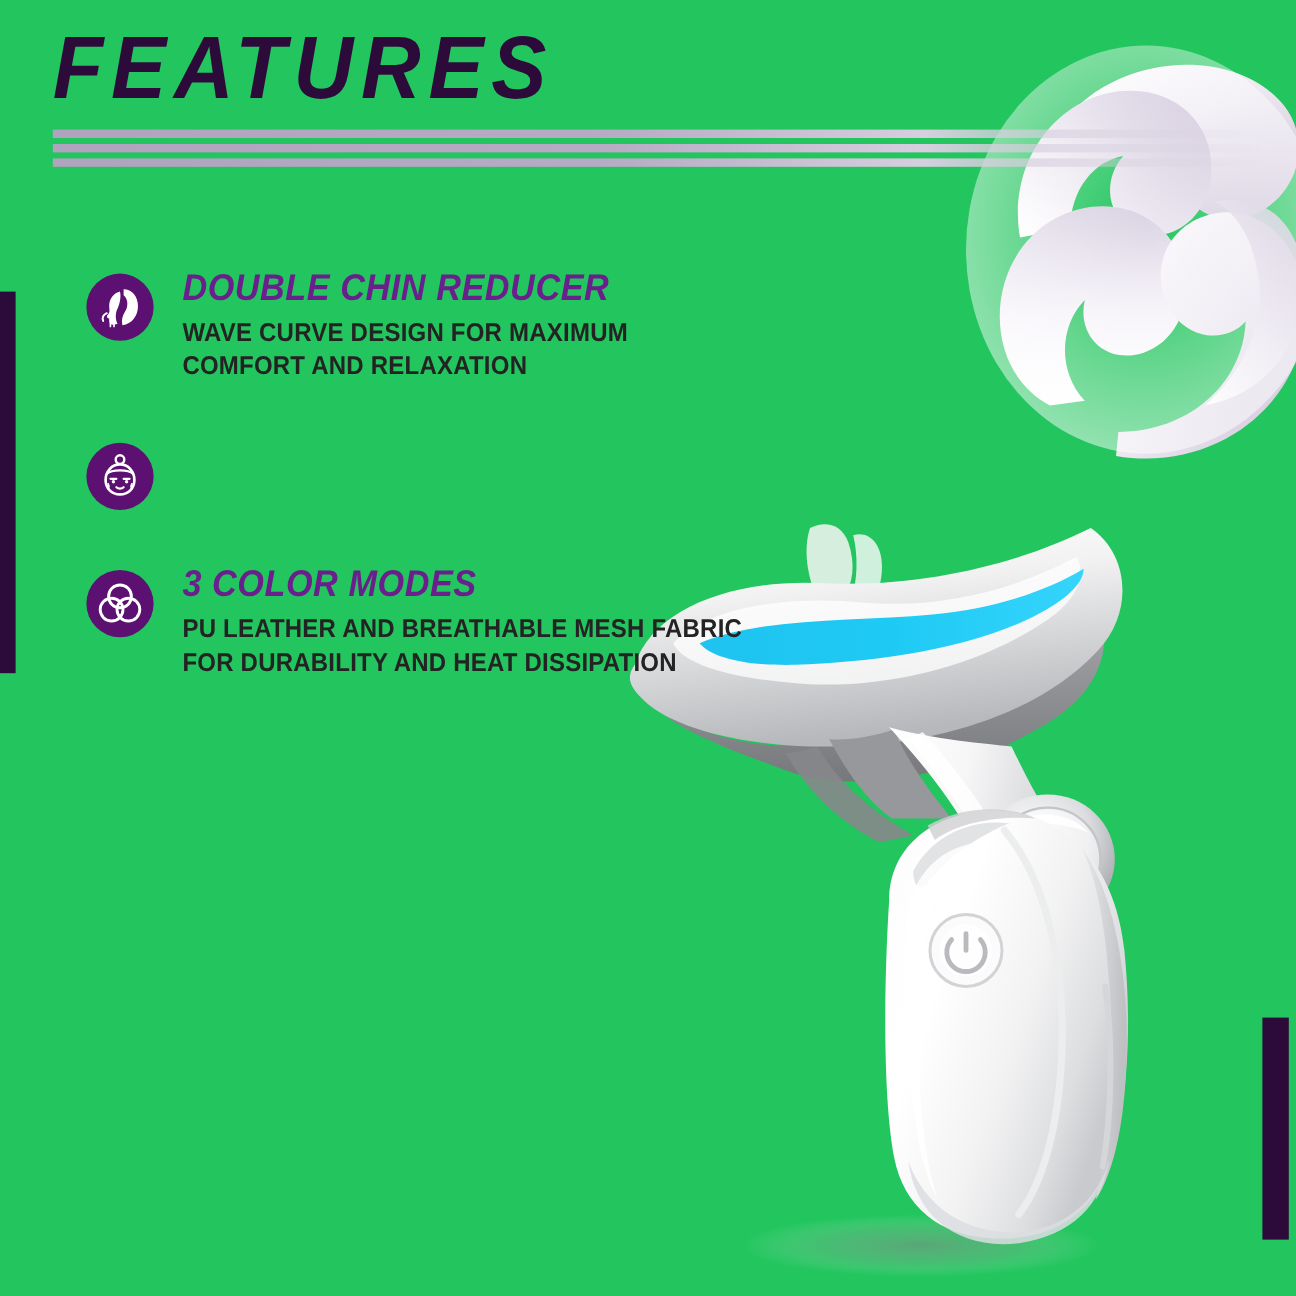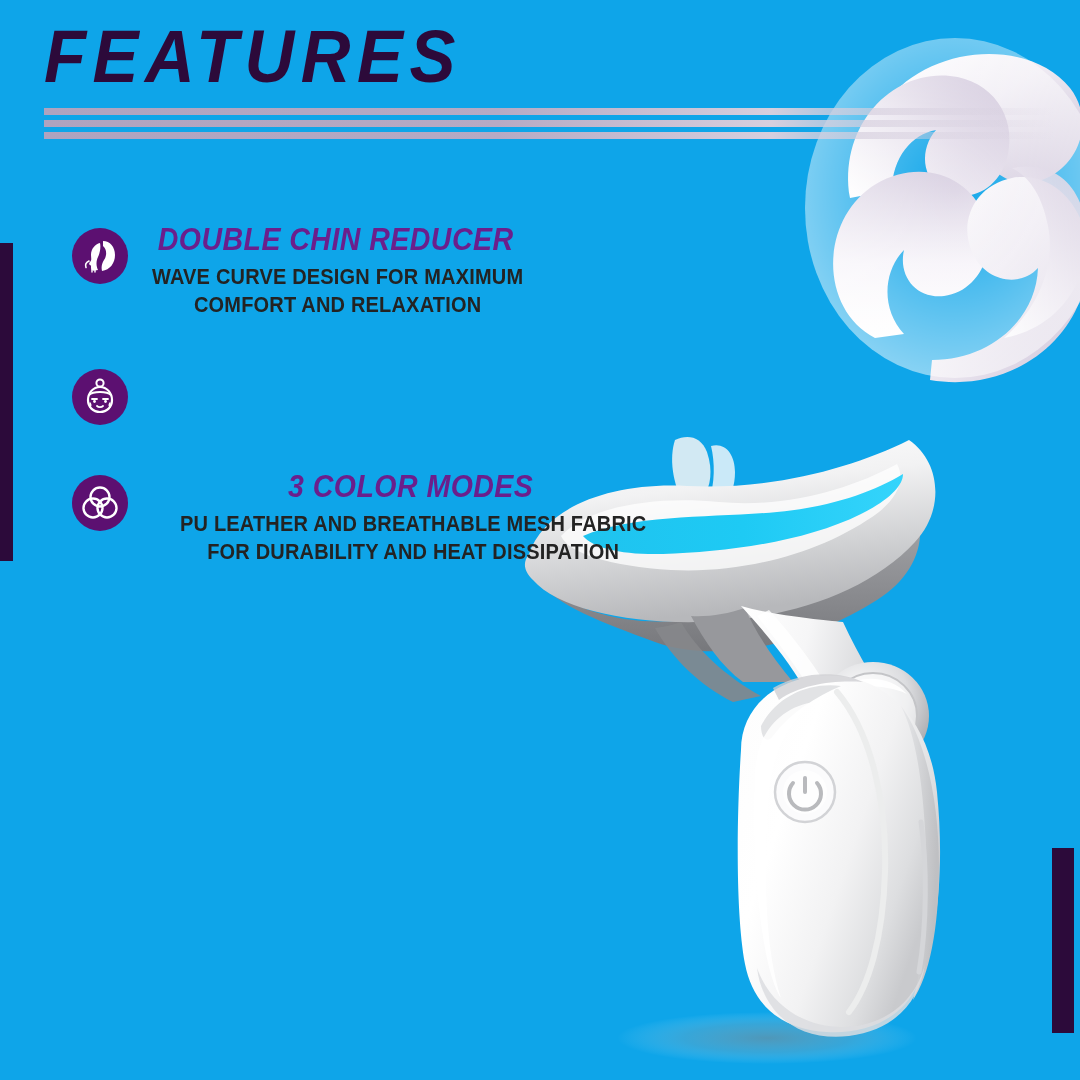--- a/index.html
+++ b/index.html
@@ -7,21 +7,21 @@
     padding: 0;
     background: #ffffff;
   }
   body {
     font-family: "Liberation Sans", sans-serif;
   }
   #page {
     position: relative;
     width: 1080px;
     height: 1080px;
-    background: #0ea5e9;
+    background: #22c55e;
     overflow: hidden;
   }
 
   
   .accent-bar-left {
     position: absolute;
     left: 0;
     top: 243px;
     width: 13px;
     height: 318px;
@@ -74,23 +74,22 @@
     position: absolute;
     left: 72px;
     top: 222px;
     width: 560px;
   }
   .feature {
     position: relative;
     display: flex;
     align-items: flex-start;
     margin-bottom: 44px;
-    text-align: center;
-  }
-  .feature:last-child { margin-bottom: 0; gap: 28px; }
+  }
+  .feature:last-child { margin-bottom: 0; }
 
   .feature-icon {
     flex: 0 0 auto;
     width: 56px;
     height: 56px;
     border-radius: 50%;
     background: #5C1071;
     display: flex;
     align-items: center;
     justify-content: center;

